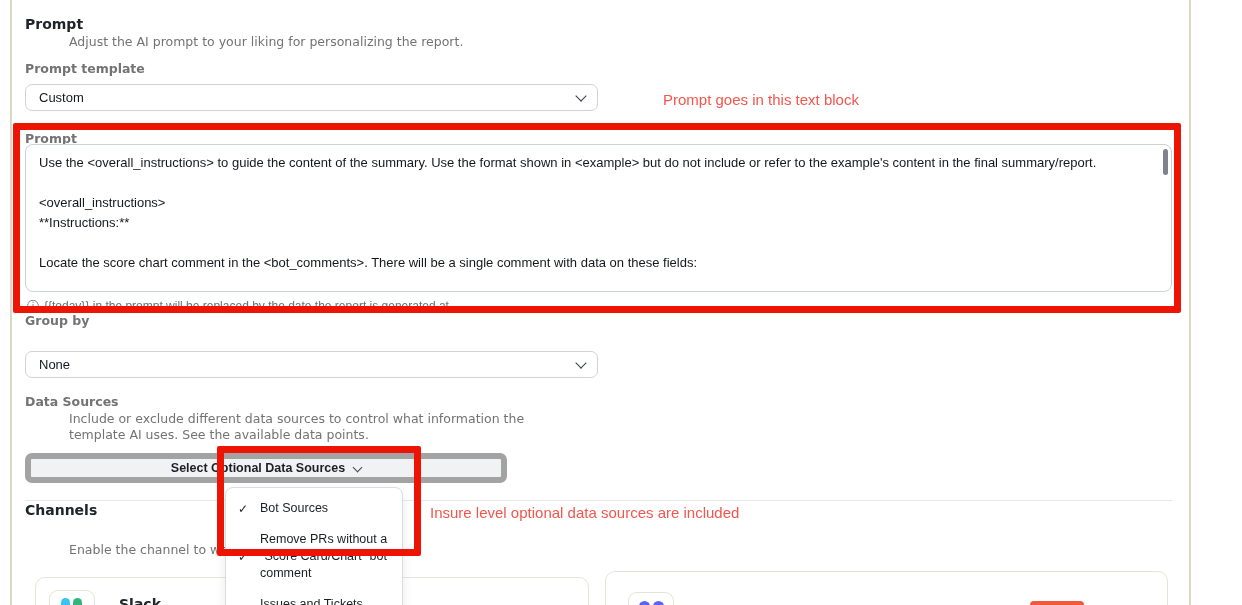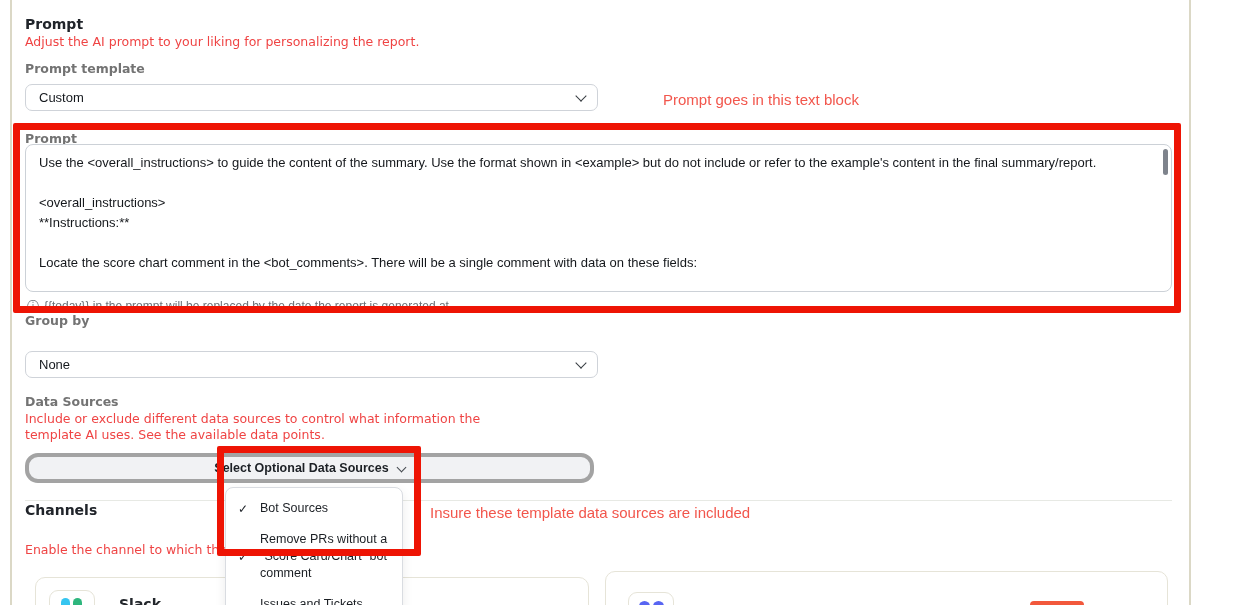--- a/index.html
+++ b/index.html
@@ -2,21 +2,21 @@
 <html><head>
 <meta charset="utf-8">
 <style>
   html,body { margin:0; padding:0; background:#fff; }
   .page {
     position:relative; width:1242px; height:605px; background:#ffffff;
     overflow:hidden; font-family:"DejaVu Sans", sans-serif;
   }
   .vline { position:absolute; top:0; bottom:0; width:2px; background:#dbd8c6; }
   .h1 { position:absolute; font-size:14px; font-weight:700; color:#20242a; }
-  .desc { position:absolute; font-size:12.5px; color:#ef4444; }
+  .desc { position:absolute; font-size:12.5px; color:#737373;margin-left:44px; }
   .fieldlabel { position:absolute; font-size:12.5px; font-weight:700; color:#737373; }
 
   .select {
     position:absolute; width:573px; height:27px; box-sizing:border-box;
     border:1px solid #cfd3d9; border-radius:7px; background:#fff;
     display:flex; align-items:center; justify-content:space-between;
     padding:0 12px 0 13px; font-family:"Liberation Sans", sans-serif;
     font-size:13px; color:#14181d; cursor:pointer;
   }
   .chev {
@@ -33,22 +33,22 @@
     border:1px solid #ccd1d7; border-radius:8px; background:#fff;
     padding:8px 26px 8px 13px; font-family:"Liberation Sans", sans-serif;
     font-size:13px; line-height:20px; color:#15181c; resize:none; overflow:hidden; outline:none;
   }
   .scroll-thumb { position:absolute; left:1163px; top:149px; width:5px; height:26px; background:#7e838c; border-radius:3px; z-index:5; }
   .helper { position:absolute; left:27px; top:299px; display:flex; gap:5px; align-items:flex-start;
     font-family:"Liberation Sans", sans-serif; font-size:12px; color:#6a7077; }
   .helper .i { font-size:12px; line-height:14px; }
 
   .graybar {
-    position:absolute; left:25px; top:453px; width:569px; height:30px; box-sizing:border-box;
-    background:#f1f2f4; border:4px solid #a3a3a3; border-radius:13px;
+    position:absolute; left:25px; top:453px; width:482px; height:30px; box-sizing:border-box;
+    background:#f1f2f4; border:6px solid #a3a3a3; border-radius:7px;
     display:flex; align-items:center; justify-content:center;
   }
   .graybar .btn {
     display:flex; align-items:center; font-family:"Liberation Sans", sans-serif;
     font-size:12.5px; font-weight:700; color:#1c2025; background:none; border:none; cursor:pointer;
   }
   .divider { position:absolute; left:25px; top:500px; width:1147px; height:1px; background:#e7e9e4; }
 
   .dropdown {
     position:absolute; left:225px; top:487px; width:178px; height:130px; box-sizing:border-box;
@@ -113,21 +113,21 @@
 
   <div class="graybar">
     <button class="btn">
       <span>Select Optional Data Sources</span>
       <span class="chev sm"></span>
     </button>
   </div>
 
   <div class="divider"></div>
 
-  <div class="redtext" style="left:430px; top:504px;">Insure these template data sources are included</div>
+  <div class="redtext" style="left:430px; top:504px;">Insure level optional data sources are included</div>
 
   <div class="h1" style="left:25px; top:502px;">Channels</div>
   <div class="desc" style="left:25px; top:542px;">Enable the channel to which the Q</div>
 
   <div class="card" style="left:35px; top:577px; width:554px; height:60px;">
     <div class="iconbox" style="left:13px; top:12px; width:46px; height:40px;">
       <span class="pill" style="left:11px; top:7px; width:9px; height:16px; background:#36c5f0;"></span>
       <span class="pill" style="left:23px; top:7px; width:9px; height:16px; background:#2eb67d;"></span>
     </div>
     <div class="card-label" style="left:83px; top:18px;">Slack</div>

